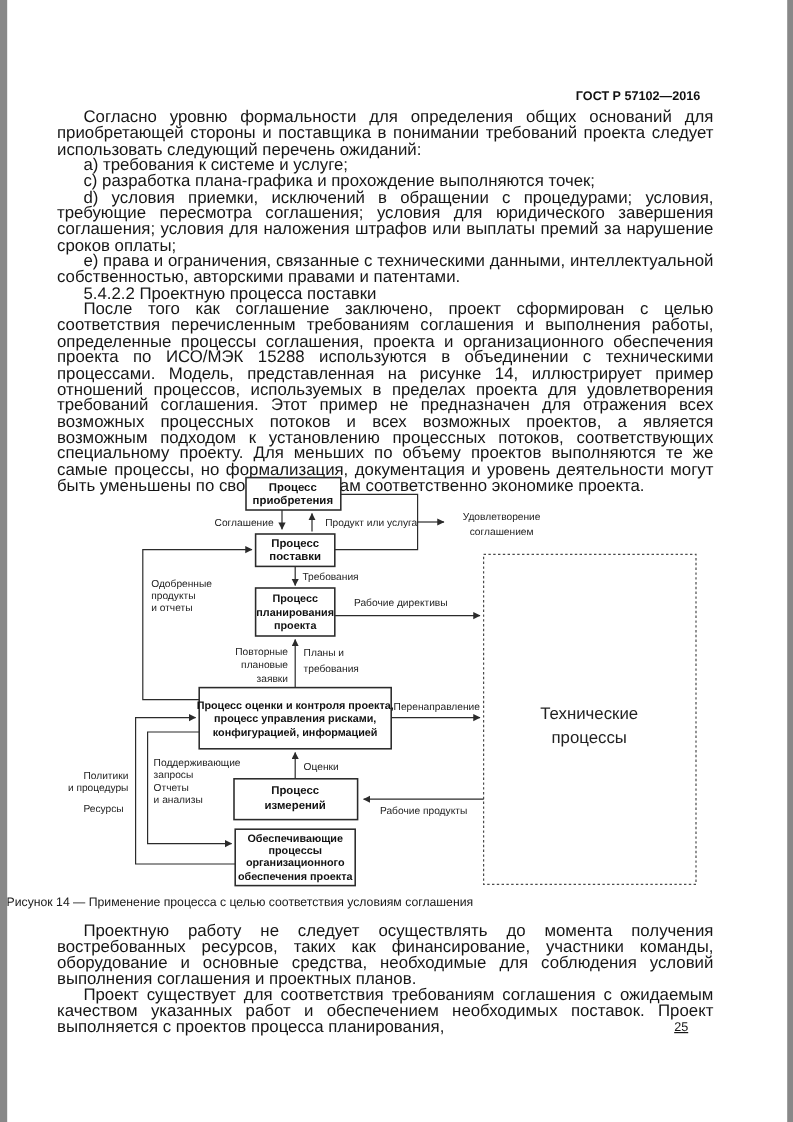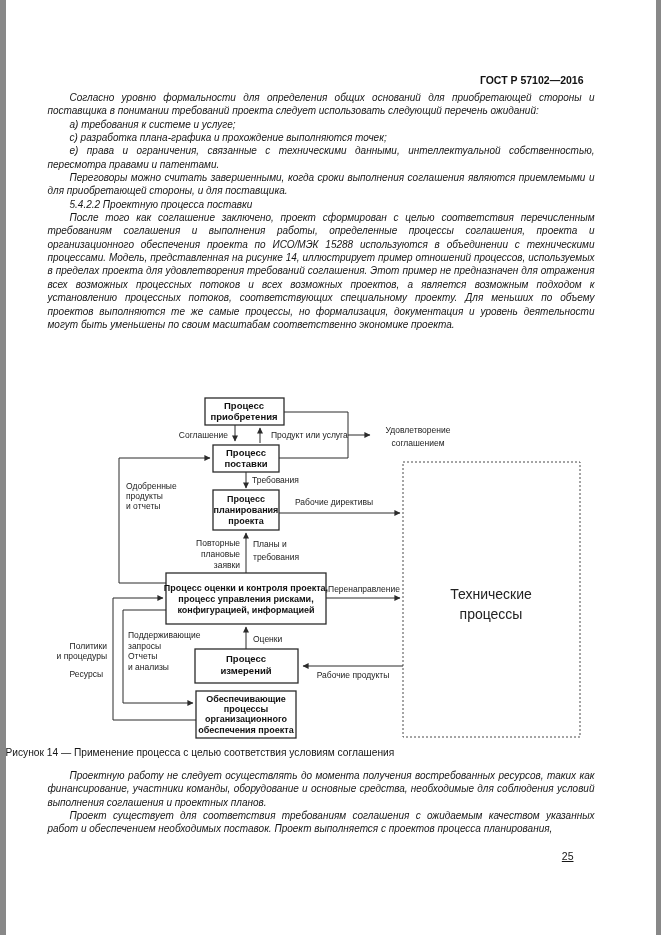--- a/index.html
+++ b/index.html
@@ -12,21 +12,21 @@
     color:#1a1a1a;
     overflow:hidden;
     margin:0 auto;
   }
   .doc-header{
     position:absolute;top:74px;left:42px;right:72px;
     text-align:right;font-size:10.5px;font-weight:bold;color:#111;
   }
   .text-block{
     position:absolute;left:42px;width:547px;
-    font-size:10px;line-height:13.35px;text-align:justify;color:#161616;font-style:italic;
+    font-size:14px;line-height:13.35px;text-align:justify;color:#161616;
   }
   .text-top{top:91px;}
   .text-bottom{top:769px;}
   .text-block p{margin:0;text-indent:22px;}
   .fig-wrap{position:absolute;top:395px;left:0;width:661px;height:350px;}
   .fig-caption{
     position:absolute;top:747px;left:0;width:661px;
     text-align:left;font-size:10.2px;color:#161616;
   }
   .page-number{
@@ -48,22 +48,22 @@
 <body>
 
 <div class="page">
 
   <div class="doc-header">ГОСТ Р 57102—2016</div>
 
   <div class="text-block text-top">
     <p>Согласно уровню формальности для определения общих оснований для приобретающей стороны и поставщика в понимании требований проекта следует использовать следующий перечень ожиданий:</p>
     <p>a) требования к системе и услуге;</p>
     <p>c) разработка плана-графика и прохождение выполняются точек;</p>
-    <p>e) права и ограничения, связанные с техническими данными, интеллектуальной собственностью, пересмотра правами и патентами.</p>
-    <p>Переговоры можно считать завершенными, когда сроки выполнения соглашения являются приемлемыми и для приобретающей стороны, и для поставщика.</p>
+    <p>d) условия приемки, исключений в обращении с процедурами; условия, требующие пересмотра соглашения; условия для юридического завершения соглашения; условия для наложения штрафов или выплаты премий за нарушение сроков оплаты;</p>
+    <p>e) права и ограничения, связанные с техническими данными, интеллектуальной собственностью, авторскими правами и патентами.</p>
     <p>5.4.2.2 Проектную процесса поставки</p>
     <p>После того как соглашение заключено, проект сформирован с целью соответствия перечисленным требованиям соглашения и выполнения работы, определенные процессы соглашения, проекта и организационного обеспечения проекта по ИСО/МЭК 15288 используются в объединении с техническими процессами. Модель, представленная на рисунке 14, иллюстрирует пример отношений процессов, используемых в пределах проекта для удовлетворения требований соглашения. Этот пример не предназначен для отражения всех возможных процессных потоков и всех возможных проектов, а является возможным подходом к установлению процессных потоков, соответствующих специальному проекту. Для меньших по объему проектов выполняются те же самые процессы, но формализация, документация и уровень деятельности могут быть уменьшены по своим масштабам соответственно экономике проекта.</p>
   </div>
 
   <div class="fig-wrap">
     <svg width="661" height="350" viewBox="0 0 661 350">
       <defs>
         <marker id="arr" markerWidth="7" markerHeight="7" refX="5.6" refY="3" orient="auto">
           <path d="M0,0 L6,3 L0,6 Z" fill="#2b2b2b"></path>
         </marker>

